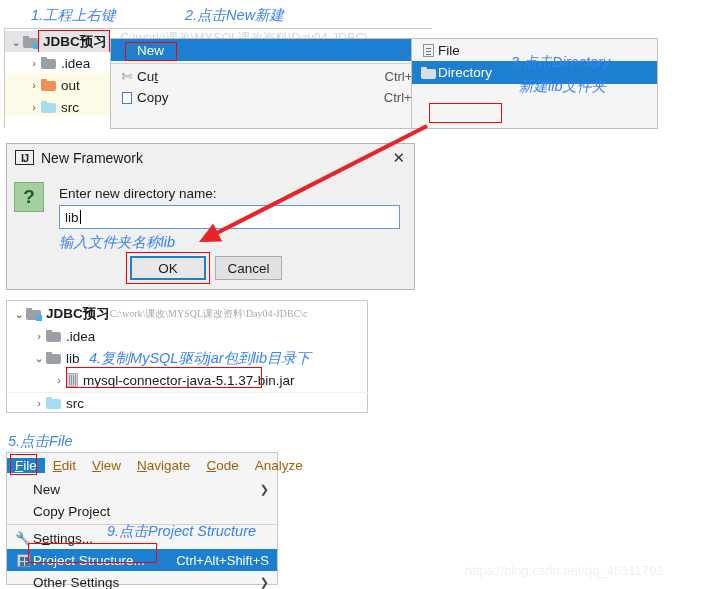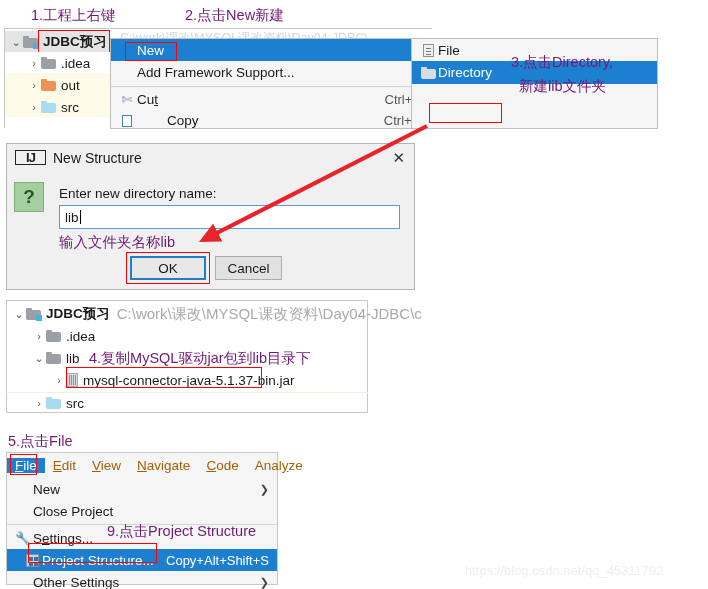--- a/index.html
+++ b/index.html
@@ -13,26 +13,27 @@
     position: relative;
     font-family: "Liberation Sans", sans-serif;
     font-size: 13px;
     color: #000000;
     overflow: hidden;
   }
   .abs { position: absolute; }
 
   
   .anno {
-    color: #701a75;
+    color: #3b82f6;
     font-family: "Liberation Sans", sans-serif;
     font-size: 14.5px;
     font-weight: 400;
     white-space: nowrap;
     letter-spacing: 0px;
+    font-style: italic;
   }
   .redbox {
     border: 1.5px solid #ff0000;
     box-sizing: border-box;
   }
 
   
   .panel {
     background: #ffffff;
     border: 1px solid #c8c8c8;
@@ -80,23 +81,23 @@
   .f-module b { background: #9aa0a6; }
   .f-module:after {
     content:""; position:absolute; right:-1px; bottom:-1px;
     width:6px; height:6px; background:#46b2e8; display:block;
   }
   .f-dirsel i, .f-dirsel b { background: #d8dde2; }
 
   .tree-label { font-size: 13.5px; color: #1a1a1a; }
   .tree-label.bold { font-weight: bold; }
   .tree-path {
-    font-size: 15px;
+    font-size: 10px;
     color: #a9a9a9;
-    margin-left: 7px;
+    font-family: Liberation Serif, serif;
   }
 
   
   .jar-icon {
     width: 12px; height: 14px;
     flex: 0 0 12px;
     margin-right: 5px;
     background: #cfd8dd;
     border: 1px solid #9fb0ba;
     box-sizing: border-box;
@@ -216,23 +217,23 @@
   }
   .dialog-title {
     height: 27px;
     display: flex; align-items: center;
     padding-left: 8px;
     font-size: 14px;
     color: #1a1a1a;
     background: #f0f0f0;
   }
   .ij-icon {
-    width: 31px; height: 15px;
+    width: 19px; height: 15px;
     border: 1.5px solid #20242b; box-sizing: border-box;
-    font-size: 13px; font-weight: bold; color: #20242b;
+    font-size: 11px; font-weight: bold; color: #20242b;
     display: flex; align-items: center; justify-content: center;
     margin-right: 7px;
     font-family: "Liberation Sans", sans-serif;
     letter-spacing: -1px;
   }
   .dlg-close {
     position: absolute; right: 9px; top: 6px;
     font-size: 15px; color: #333333; line-height: 1;
   }
   .q-icon {
@@ -331,34 +332,30 @@
       <i></i>
     </span>
   <span class="tree-label">src</span>
 </div>
 
 <div class="abs menu" style="left:110px; top:38px; width:320px; height:91px;">
   <div class="menu-item sel" style="height:22px;">
     <span class="mi-icon"></span>
     <span class="mi-label">New</span>
     <span class="mi-arrow">❯</span>
-  </div>
-  <div class="menu-item" style="height:23px;">
-    <span class="mi-icon"></span>
-    <span class="mi-label">Add Framework Support...</span>
   </div>
   <div class="menu-sep"></div>
   <div class="menu-item" style="height:21px;">
     <span class="mi-icon">
         <span class="ic-scissors">✄</span>
       </span>
     <span class="mi-label">Cu<u>t</u></span>
     <span class="mi-accel">Ctrl+X</span>
   </div>
-  <div class="menu-item" style="height:21px;gap:30px;">
+  <div class="menu-item" style="height:21px;">
     <span class="mi-icon">
         <span class="ic-copy"></span>
       </span>
     <span class="mi-label">Copy</span>
     <span class="mi-accel">Ctrl+C</span>
   </div>
 </div>
 <div class="abs redbox" style="left:125px; top:42px; width:52px; height:19px;"></div>
 
 <div class="abs menu" style="left:411px; top:38px; width:247px; height:91px;">
@@ -379,21 +376,21 @@
   </div>
 </div>
 <div class="abs redbox" style="left:429px; top:103px; width:73px; height:20px;"></div>
 
 <div class="abs anno" style="left:511px; top:53px;text-align:center;">3.点击Directory,</div>
 <div class="abs anno" style="left:519px; top:77px;">新建lib文件夹</div>
 
 <div class="abs dialog" style="left:6px; top:143px; width:409px; height:147px;">
   <div class="dialog-title">
     <span class="ij-icon">IJ</span>
-    <span>New Structure</span>
+    <span>New Framework</span>
   </div>
   <div class="dlg-close">✕</div>
 </div>
 <div class="abs q-icon" style="left:14px; top:182px;">?</div>
 <div class="abs dlg-label" style="left:59px; top:186px;">Enter new directory name:</div>
 <div class="abs dlg-input" style="left:59px; top:205px; width:341px; height:24px;">
   <span placeholder="">lib</span>
     <span class="caret"></span>
 </div>
 <div class="abs anno" style="left:59px; top:233px;">输入文件夹名称lib</div>
@@ -466,35 +463,35 @@
 <div class="abs redbox" style="left:10px; top:454px; width:27px; height:21px;"></div>
 
 <div class="abs" style="left:7px; top:478px; width:270px; height:106px;">
   <div class="menu-item" style="height:22px; padding-left:6px;">
     <span class="mi-icon"></span>
     <span class="mi-label">New</span>
     <span class="mi-arrow">❯</span>
   </div>
   <div class="menu-item" style="height:22px; padding-left:6px;">
     <span class="mi-icon"></span>
-    <span class="mi-label">Close Project</span>
+    <span class="mi-label">Copy Project</span>
   </div>
   <div class="menu-sep"></div>
   <div class="menu-item" style="height:22px; padding-left:6px;">
     <span class="mi-icon">
         <span class="ic-wrench">🔧</span>
       </span>
     <span class="mi-label">S<u>e</u>ttings...</span>
   </div>
-  <div class="menu-item sel" style="height:22px; padding-left:15px;">
+  <div class="menu-item sel" style="height:22px; padding-left:6px;">
     <span class="mi-icon">
         <span class="ic-struct"></span>
       </span>
     <span class="mi-label">Project Structure...</span>
-    <span class="mi-accel" style="color:#ffffff;">Copy+Alt+Shift+S</span>
+    <span class="mi-accel" style="color:#ffffff;">Ctrl+Alt+Shift+S</span>
   </div>
   <div class="menu-item" style="height:22px; padding-left:6px;">
     <span class="mi-icon"></span>
     <span class="mi-label">Other Settings</span>
     <span class="mi-arrow">❯</span>
   </div>
 </div>
 <div class="abs redbox" style="left:28px; top:543px; width:129px; height:20px;"></div>
 
 <div class="abs anno" style="left:107px; top:522px;">9.点击Project Structure</div>

